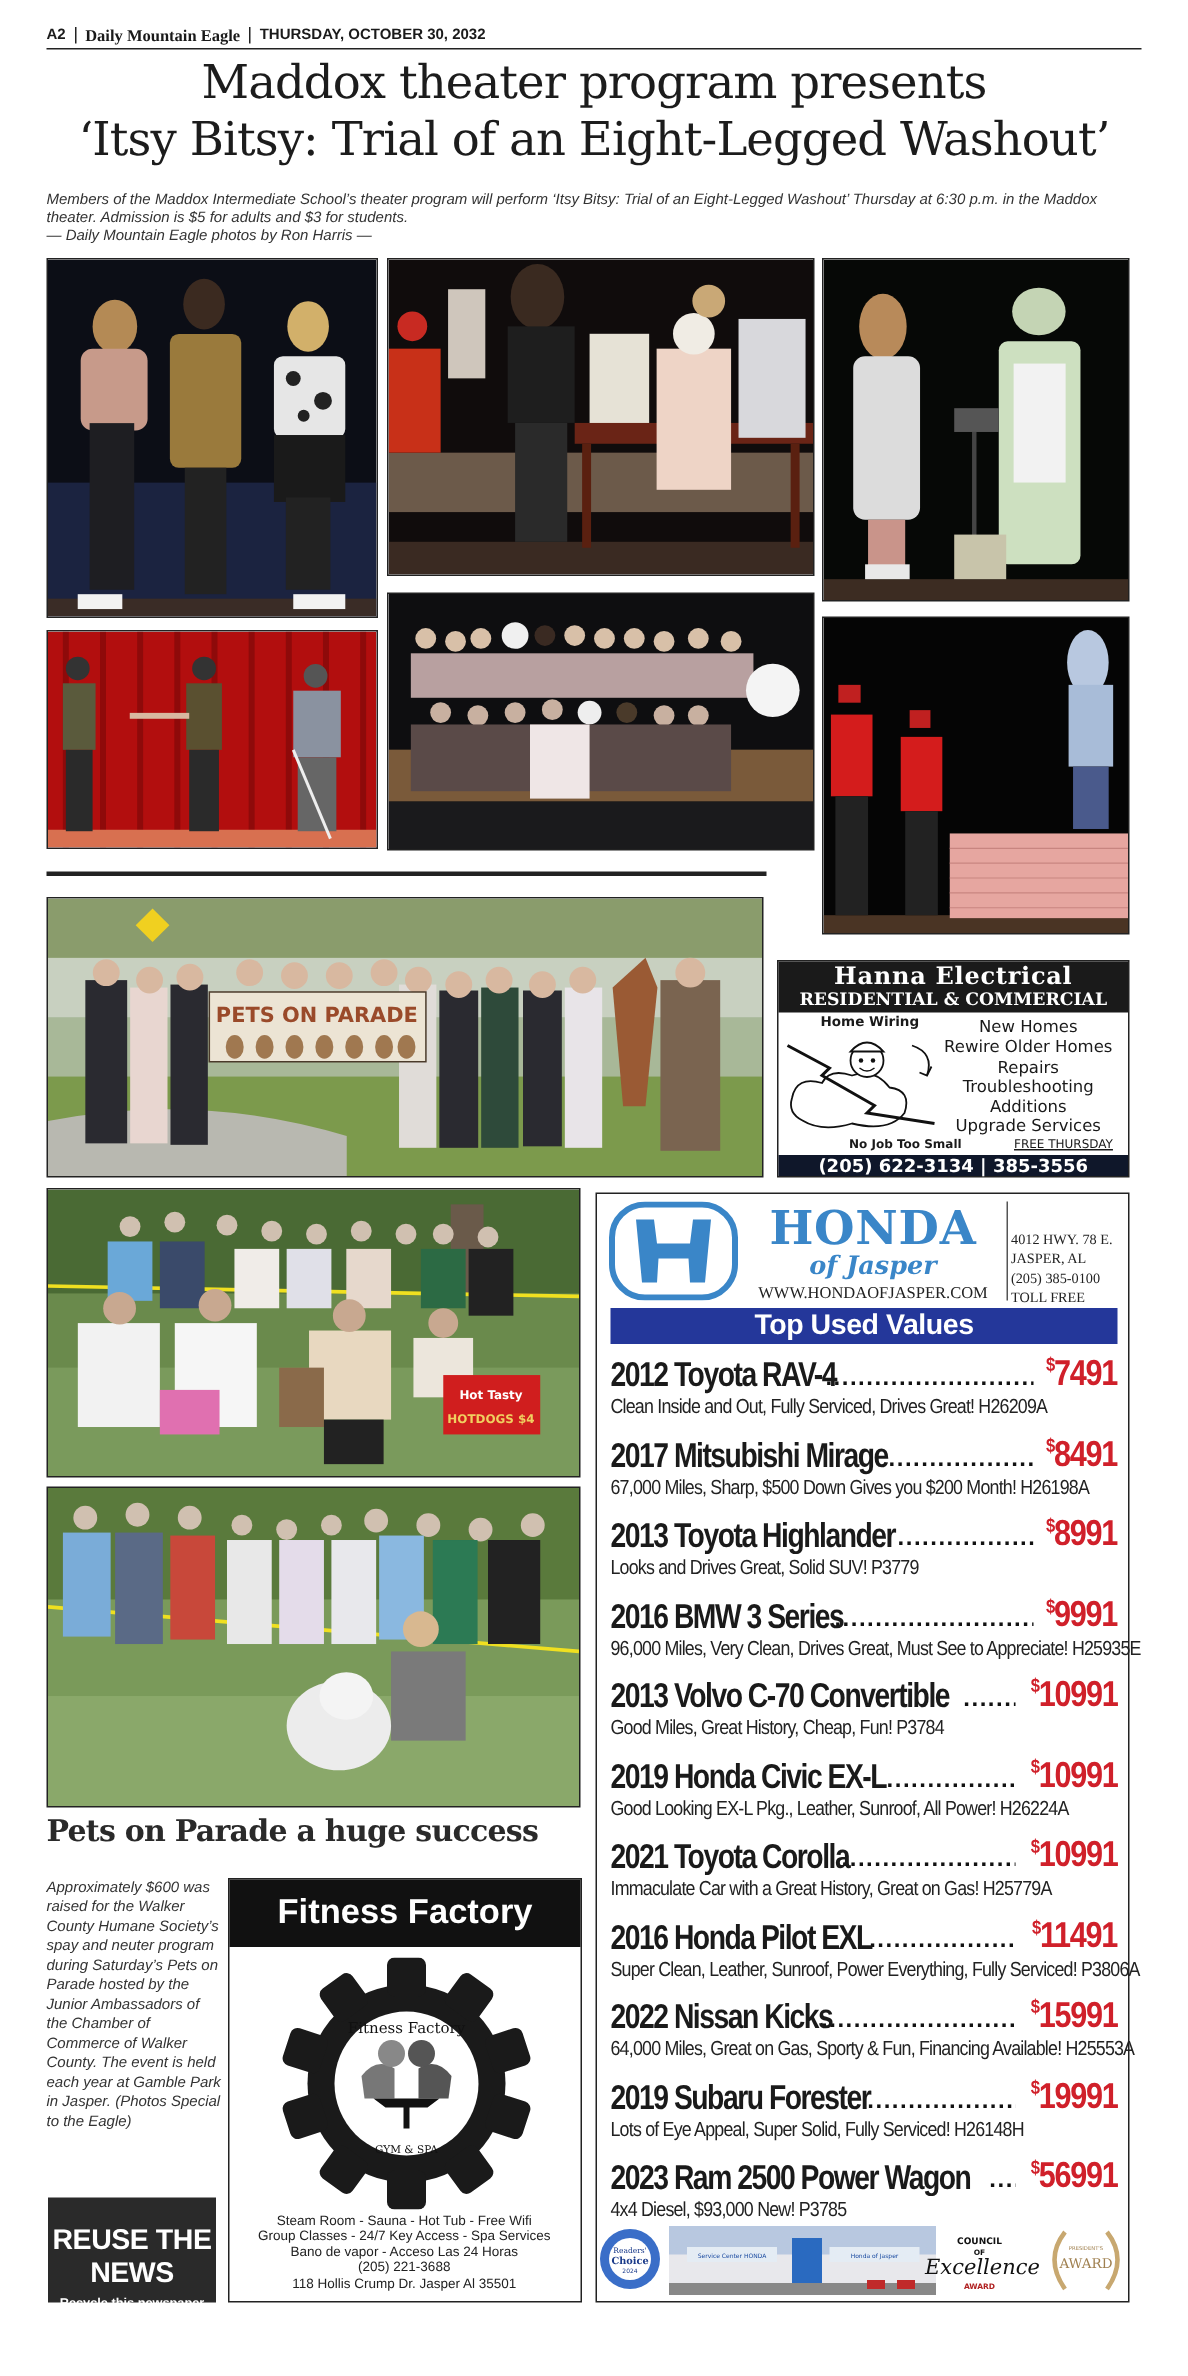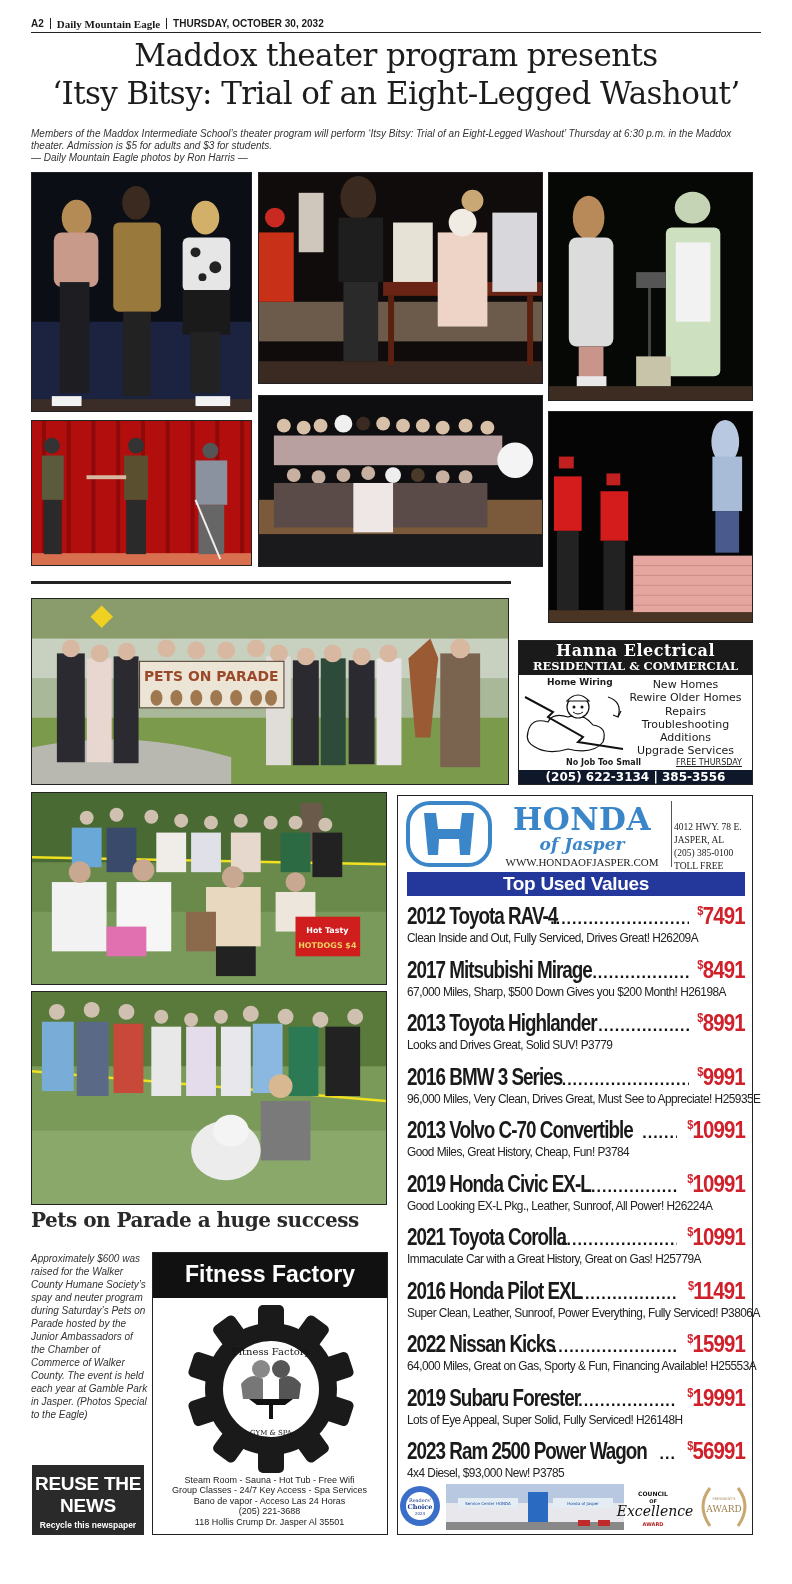--- a/index.html
+++ b/index.html
@@ -56,21 +56,21 @@
   .car .price sup { font-size: 13px; vertical-align: 9px; }
   .car .desc { font-size: 13.5px; line-height: 17px; white-space: nowrap; letter-spacing: -0.6px; color: #222; transform: scaleX(0.88); transform-origin: left; width: 384px; }
 
   .honda .foot { position: absolute; left: 0; top: 682px; width: 353px; height: 54px; }
 
   
   .petshead { left: 31px; top: 1208px; width: 360px; font-family: "DejaVu Serif", serif; font-weight: bold; font-size: 20px; letter-spacing: -0.5px; color: #2a2a2a; white-space: nowrap; }
   .petscopy { left: 31px; top: 1252px; width: 118px; font-style: italic; font-size: 10px; line-height: 13px; color: #333; }
 
   .reuse { left: 32px; top: 1465px; width: 112px; height: 70px; background: #2a2a2a; color: #fff; text-align: center; }
-  .reuse .r1 { font-weight: bold; font-size: 19px; line-height: 22px; padding-top: 8px; letter-spacing: -0.3px; }
+  .reuse .r1 { font-weight: bold; font-size: 19px; line-height: 22px; padding-top: 18px; letter-spacing: -0.3px; }
   .reuse .r2 { font-size: 8.5px; font-weight: bold; margin-top: 3px; }
 
   .fitness { left: 152px; top: 1252px; width: 236px; height: 283px; border: 1.5px solid #222; background: #fff; }
   .fitness .fh { background: #111; color: #fff; font-weight: bold; font-size: 23px; text-align: center; height: 45px; line-height: 42px; }
   .fitness .gear { position: absolute; left: 34px; top: 52px; width: 168px; height: 168px; }
   .fitness .info { position: absolute; left: 0; top: 222px; width: 233px; text-align: center; font-size: 9px; line-height: 10.4px; color: #222; }
 </style>
 </head>
 <body>
 

